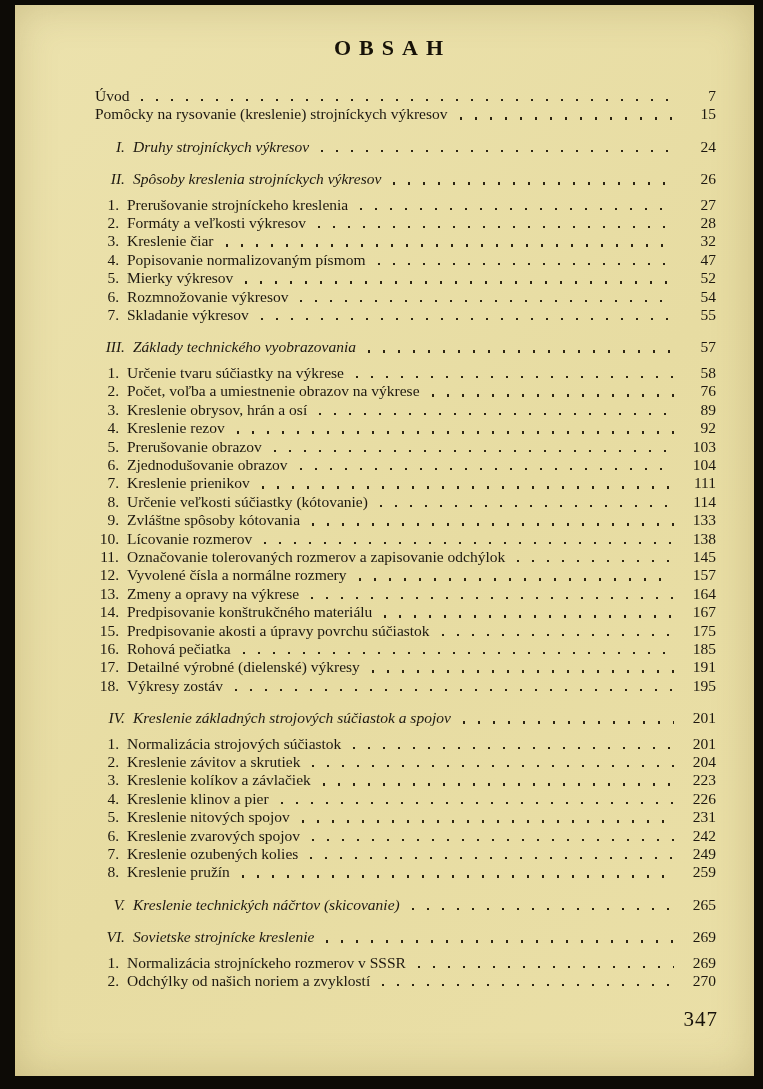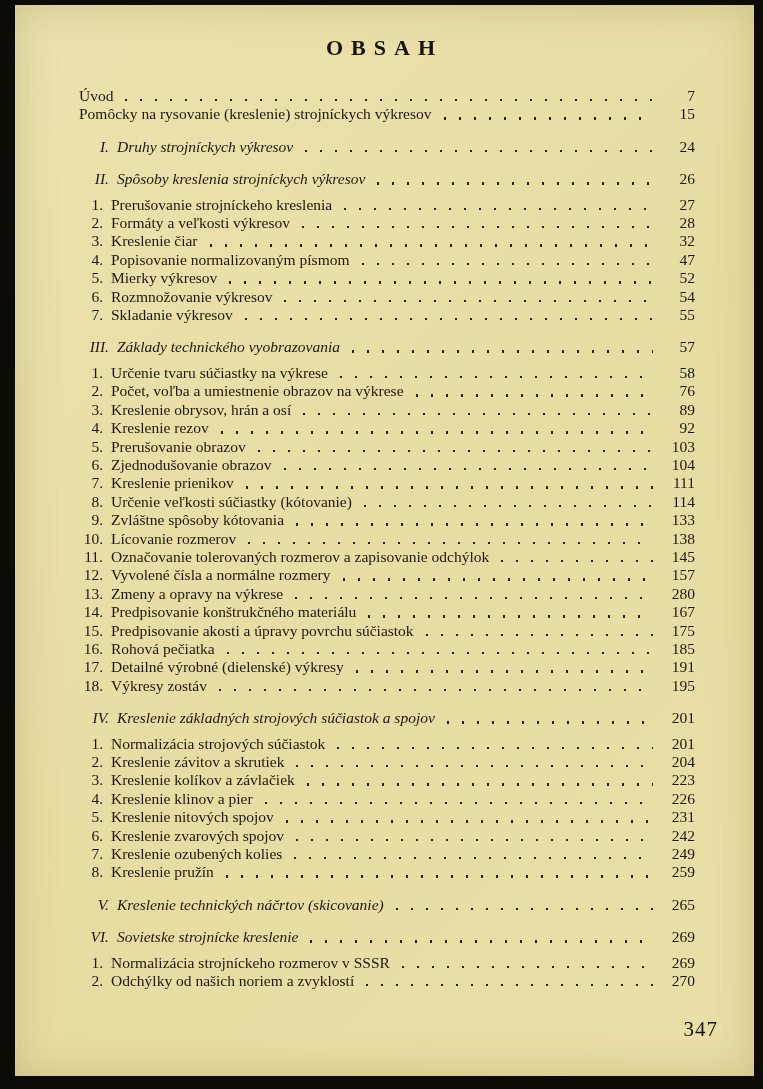--- a/index.html
+++ b/index.html
@@ -11,31 +11,32 @@
   }
   .scan{
     position:relative;width:763px;height:1089px;
     background:#0d0b06;
   }
   .paper{
     position:absolute;left:15px;right:9px;top:5px;bottom:13px;
     background:linear-gradient(135deg,#ece2ad 0%,#e7dca2 55%,#eadfa7 100%);
     color:#1d1810;
     box-shadow:inset 0 0 40px rgba(120,100,40,0.25);
+    padding-left:16px;
   }
   .title{
     margin:30px 0 26px 0;
     text-align:center;
     font-size:22px;
     font-weight:bold;
     letter-spacing:8px;
     color:#171208;
   }
   .toc{
-    margin:0 59px 0 64px;
+    margin:0 38px 0 64px;
     font-size:15.5px;
     line-height:18.4px;
   }
   .row{
     display:flex;
     align-items:baseline;
     white-space:nowrap;
   }
   .row .num{
     text-align:right;
@@ -61,21 +62,21 @@
   }
   .row .pg{
     flex:none;
     width:34px;
     text-align:right;
     font-style:normal;
   }
   .folio{
     position:absolute;
     right:36px;
-    bottom:34px;
+    bottom:44px;
     font-size:21px;
     letter-spacing:1px;
     color:#17120a;
   }
 </style>
 </head>
 <body>
 
 <div class="scan">
   <div class="paper">
@@ -222,21 +223,21 @@
         <div class="row item">
     <span class="num">12.</span>
     <span class="label">Vyvolené čísla a normálne rozmery</span>
     <span class="leader"></span>
     <span class="pg">157</span>
   </div>
         <div class="row item">
     <span class="num">13.</span>
     <span class="label">Zmeny a opravy na výkrese</span>
     <span class="leader"></span>
-    <span class="pg">280</span>
+    <span class="pg">164</span>
   </div>
         <div class="row item">
     <span class="num">14.</span>
     <span class="label">Predpisovanie konštrukčného materiálu</span>
     <span class="leader"></span>
     <span class="pg">167</span>
   </div>
         <div class="row item">
     <span class="num">15.</span>
     <span class="label">Predpisovanie akosti a úpravy povrchu súčiastok</span>

